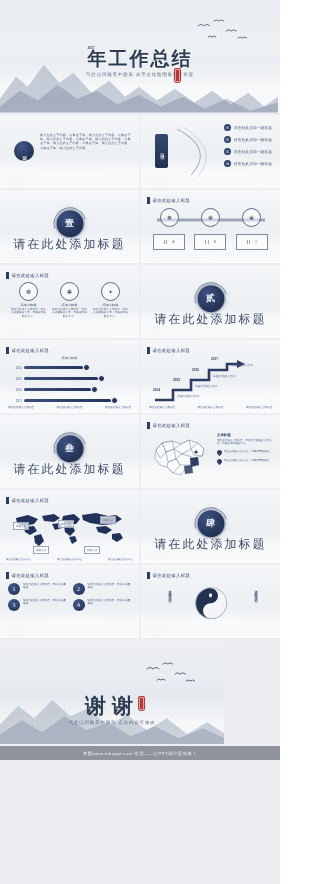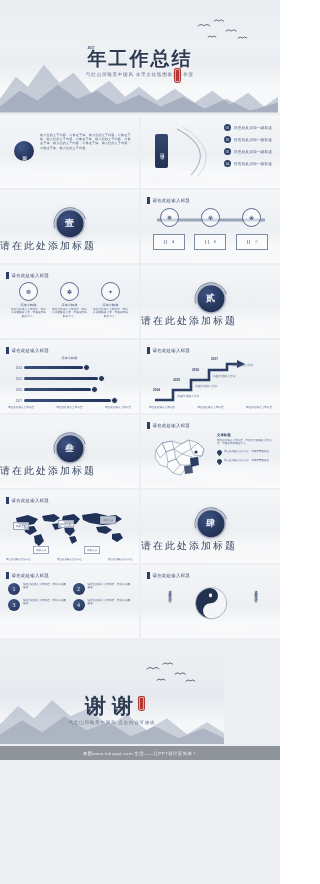--- a/index.html
+++ b/index.html
@@ -73,22 +73,22 @@
     width:280px;height:14px;background:#8f949b;color:#f2f3f5;
     display:flex;align-items:center;justify-content:center;
     font-size:4.4px;letter-spacing:.4px;
   }
 
   
   .hd{position:absolute;left:6px;top:7px;display:flex;align-items:center;gap:2.5px;}
   .hd .tick{width:3px;height:7px;background:#2b3f66;}
   .hd .t{font-size:4.4px;color:#35456a;letter-spacing:.3px;}
 
-  .ctr-title{position:absolute;left:0;right:0;bottom:10px;text-align:left;
-             font-family:"Liberation Serif",serif;font-size:10px;letter-spacing:2px;color:#3a4a66;}
+  .ctr-title{position:absolute;left:0;right:0;bottom:10px;text-align:center;
+             font-family:"Liberation Serif",serif;font-size:12px;letter-spacing:2px;color:#3a4a66;}
 
   
   .inkcircle{
     position:absolute;left:50%;top:50%;transform:translate(-50%,-62%);
     width:27px;height:27px;border-radius:50%;
     background:radial-gradient(circle at 34% 30%,#3d5282 0%,#27375c 58%,#1d2b49 100%);
     box-shadow:0 0 0 1.4px rgba(40,58,94,.25),0 0 6px rgba(40,58,94,.25);
     display:flex;align-items:center;justify-content:center;
     font-family:"Liberation Serif",serif;color:#eef2f8;font-size:9px;font-weight:700;
   }

